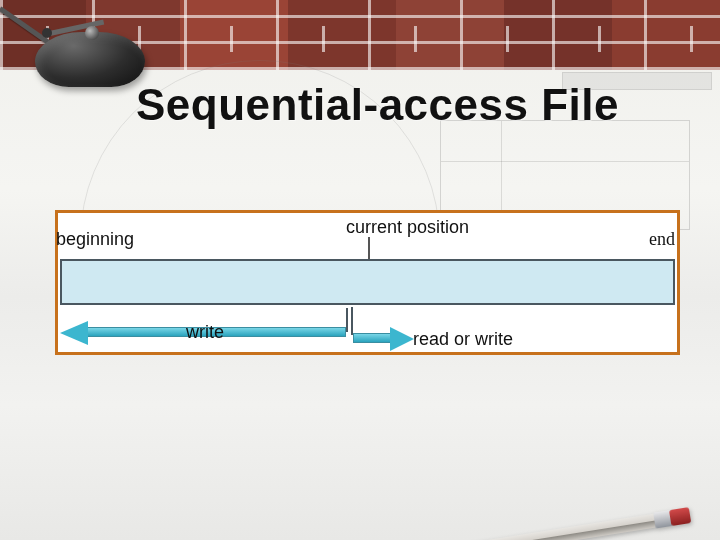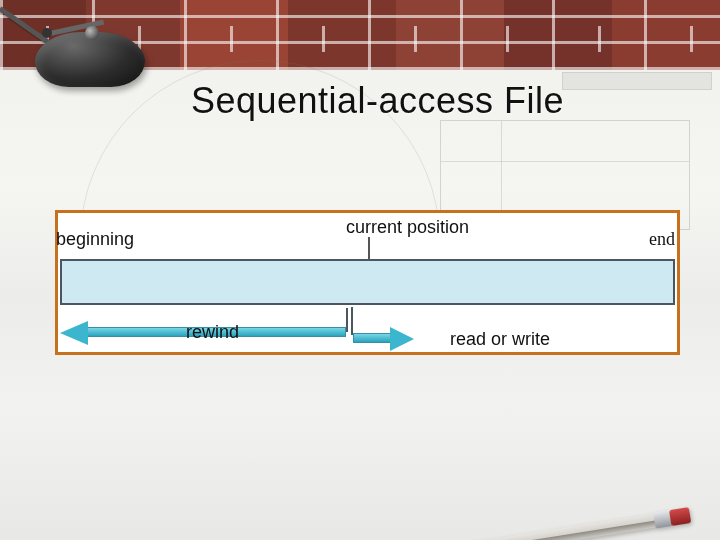--- a/index.html
+++ b/index.html
@@ -77,22 +77,22 @@
   }
   .trace.plan::before { left: 60px; top: 0; bottom: 0; width: 1px; }
   .trace.plan::after  { left: 0; right: 0; top: 40px; height: 1px; }
 
   
   .title {
     position: absolute;
     left: 0; right: 0;
     top: 80px;
     text-align: center;
-    font-size: 36px;
-    font-weight: 400;
+    font-size: 44px;
+    font-weight: 700;
     color: #111;
     text-shadow: 1px 1px 1px rgba(255,255,255,0.6);
     letter-spacing: 0.5px;
     margin-left: 35px;
   }
 
   
   .diagram-frame {
     position: absolute;
     left: 55px; top: 210px;
@@ -107,21 +107,21 @@
   .lbl {
     position: absolute;
     font-family: Arial, sans-serif;
     font-size: 18px;
     color: #111;
   }
   .lbl.beginning { left: -2px; top: 16px; }
   .lbl.curpos    { left: 50%; transform: translateX(-50%); top: 4px; margin-left: 40px; }
   .lbl.end       { right: 2px; top: 16px; font-family: Liberation Serif, serif; }
   .lbl.rewind    { left: 128px; top: 109px; }
-  .lbl.readwrite { left: 355px; top: 116px; margin-left: 37px; }
+  .lbl.readwrite { left: 355px; top: 116px; }
 
   
   .cur-tick {
     position: absolute; left: 50%; top: 24px; width: 2px; height: 28px; background: #555;
   }
 
   
   .file-bar {
     position: absolute;
     left: 2px; right: 2px;
@@ -246,21 +246,21 @@
       <span class="lbl curpos">current position</span>
       <span class="lbl end">end</span>
 
       <div class="cur-tick"></div>
 
       <div class="file-bar"></div>
 
       <div class="rewind-connector"></div>
       <div class="rewind-shaft"></div>
       <div class="rewind-head"></div>
-      <span class="lbl rewind">rewind</span>
+      <span class="lbl rewind">write</span>
 
       <div class="rw-drop"></div>
       <div class="rw-shaft"></div>
       <div class="rw-head"></div>
       <span class="lbl readwrite">read or write</span>
 
     </div>
   </div>
 
   <div class="pencil">

